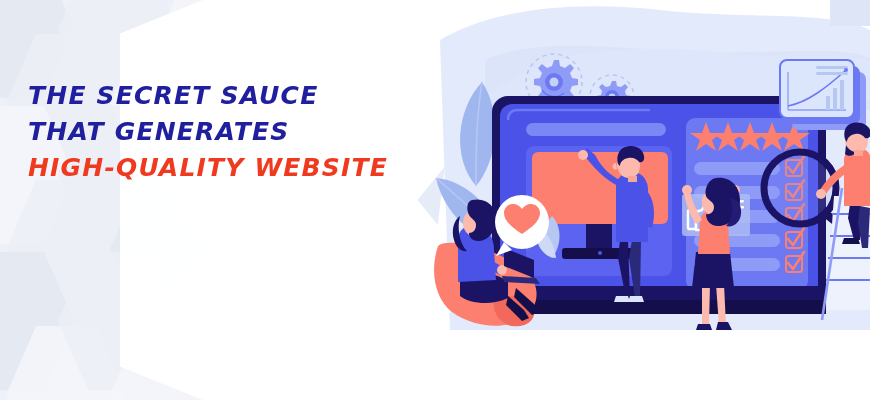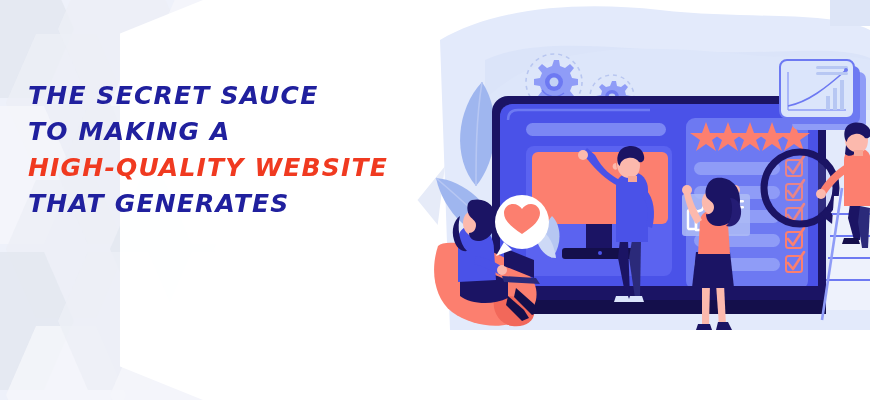--- a/index.html
+++ b/index.html
@@ -94,23 +94,22 @@
     <div class="hex pale" style="left:318px; top:326px;width:120px;height:138px;"></div>
   </div>
 
   <div class="diag-white"></div>
   <div class="soft-right"></div>
   <div class="wedge-white"></div>
   <div class="wedge-white2"></div>
 
   <div class="headline">
     <span class="ln">THE SECRET SAUCE</span>
-    <span class="ln">TO MAKING A</span>
+    <span class="ln">THAT GENERATES</span>
     <span class="ln hl">HIGH-QUALITY WEBSITE</span>
-    <span class="ln">THAT GENERATES</span>
   </div>
 
   <div class="illus">
     <svg width="440" height="400" viewBox="0 0 440 400" xmlns="http://www.w3.org/2000/svg">
 
       <g>
         <path d="M10 40 C 60 10, 140 0, 230 10 C 320 20, 400 10, 440 30 L440 330 L20 330 Z" fill="#e3eafb"></path>
         <path d="M55 60 C 110 35, 190 50, 280 52 C 350 54, 410 45, 440 58 L440 110 L55 110 Z" fill="#dbe4f9"></path>
       </g>
 

